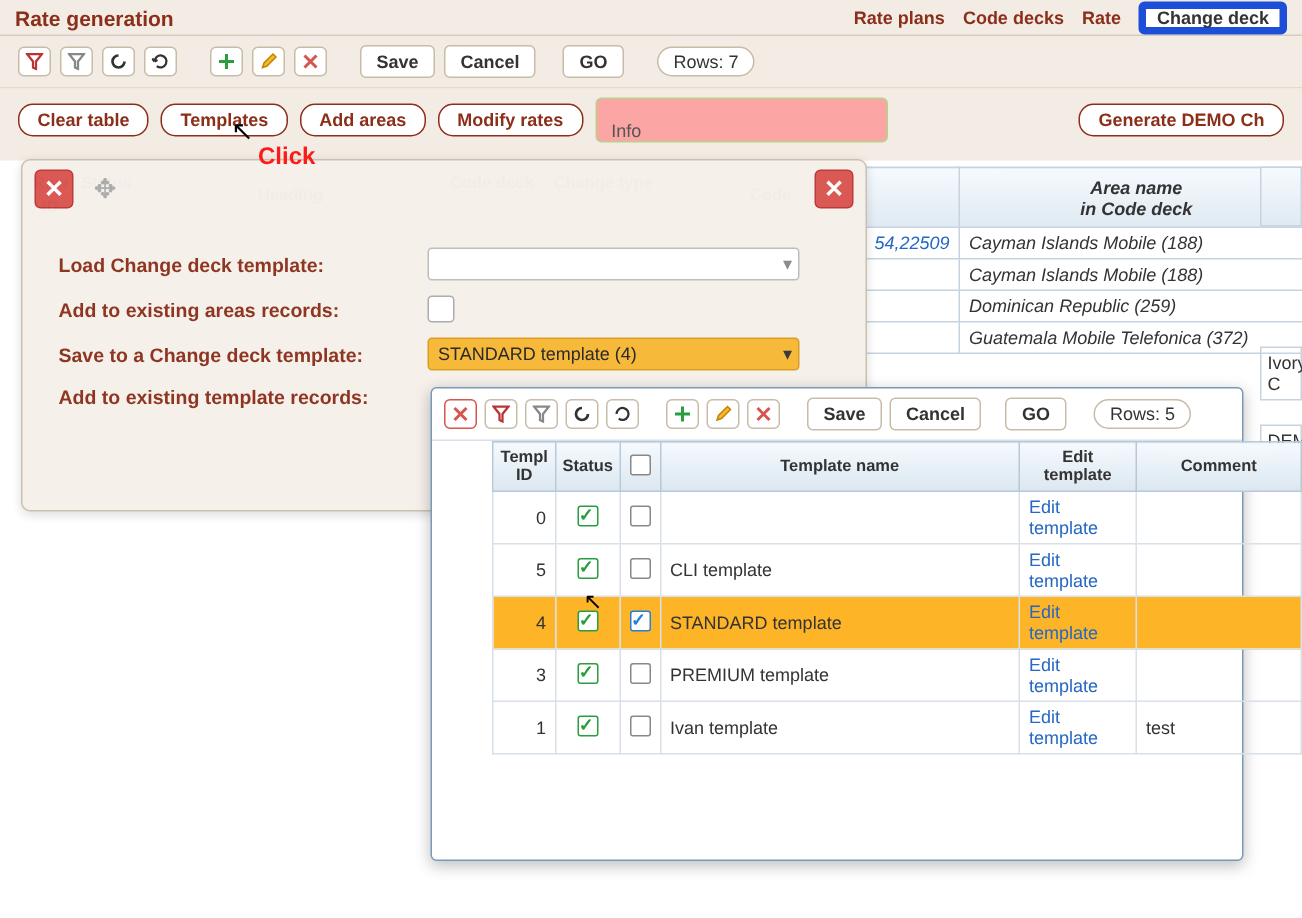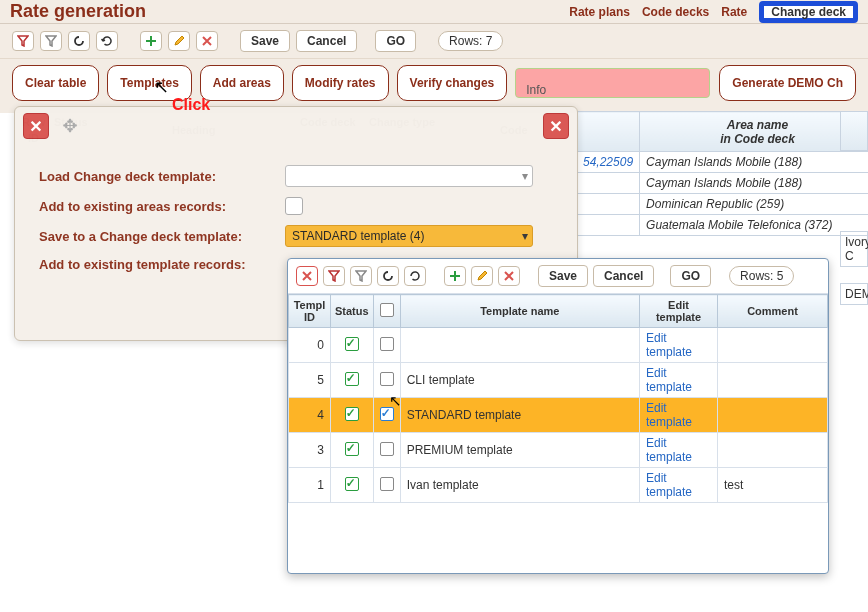--- a/index.html
+++ b/index.html
@@ -19,21 +19,21 @@
     border-bottom: 1px solid #d7ccc0;
     padding: 3px 10px;
     height: 24px;
     display: flex;
     align-items: center;
     justify-content: space-between;
   }
   .header-title {
     color: #8b2e1a;
     font-weight: bold;
-    font-size: 18px;
+    font-size: 14px;
   }
   .header-links { display:flex; gap:12px; align-items:center;}
   .header-links a { color:#8b2e1a; font-weight:bold; cursor:pointer; }
   .header-links .btn { border:5px solid #1d4ed8; border-radius:4px; padding:1px 7px; background:#fff; }
 
   .toolbar {
     background: #f3ece4;
     padding: 6px 12px;
     display:flex;
     align-items:center;
@@ -73,21 +73,21 @@
   }
   .btn-pill {
     border:1px solid #8b2e1a;
     border-radius:10px;
     background:#fff;
     padding:2px 12px;
     font-weight:bold;
     color:#8b2e1a;
     cursor:pointer;
     font-size:12px;
-    height:36px;
+    height:22px;
     display:inline-flex;
     align-items:center;
   }
   .rows-label {
     border:1px solid #c8bba8;
     border-radius:10px;
     background:#fff;
     padding:2px 10px;
     color:#333;
   }
@@ -223,20 +223,21 @@
   .dlg2-toolbar {
     display:flex;
     align-items:center;
     gap:5px;
     padding:6px 8px;
     border-bottom:1px solid #d8e0ea;
   }
   .dlg2 table {
     border-collapse:collapse;
     width:100%;
+    margin-left:40px;
   }
   .dlg2 th {
     background:linear-gradient(#f5fafe,#dbe7f0);
     border:1px solid #b8c8d8;
     font-weight:bold;
     padding:4px;
     font-size:11px;
     text-align:center;
   }
   .dlg2 td {
@@ -344,21 +345,20 @@
   <span class="btn">GO</span>
   <span style="width:10px"></span>
   <span class="rows-label">Rows: 7</span>
 </div>
 
 <div class="toolbar2">
   <span class="btn-pill">Clear table</span>
   <span class="btn-pill">Templates</span>
   <span class="btn-pill">Add areas</span>
   <span class="btn-pill">Modify rates</span>
-  <span class="btn-pill">Verify changes</span>
   <span class="info-field">Info</span>
   <span class="btn-pill" style="margin-left:auto">Generate DEMO Ch</span>
 </div>
 
 <div style="position:absolute;top:116px;left:22px;color:#a79d8f;font-weight:bold;font-size:11px">Row</div>
 <div style="position:absolute;top:116px;left:54px;color:#a79d8f;font-weight:bold;font-size:11px">Status</div>
 <div style="position:absolute;top:132px;left:28px;color:#a79d8f;font-weight:bold;font-size:11px">ID</div>
 <div style="position:absolute;top:124px;left:172px;color:#a79d8f;font-weight:bold;font-size:11px">Heading</div>
 <div style="position:absolute;top:116px;left:300px;color:#a79d8f;font-weight:bold;font-size:11px">Code deck</div>
 <div style="position:absolute;top:116px;left:369px;color:#a79d8f;font-weight:bold;font-size:11px">Change type</div>

